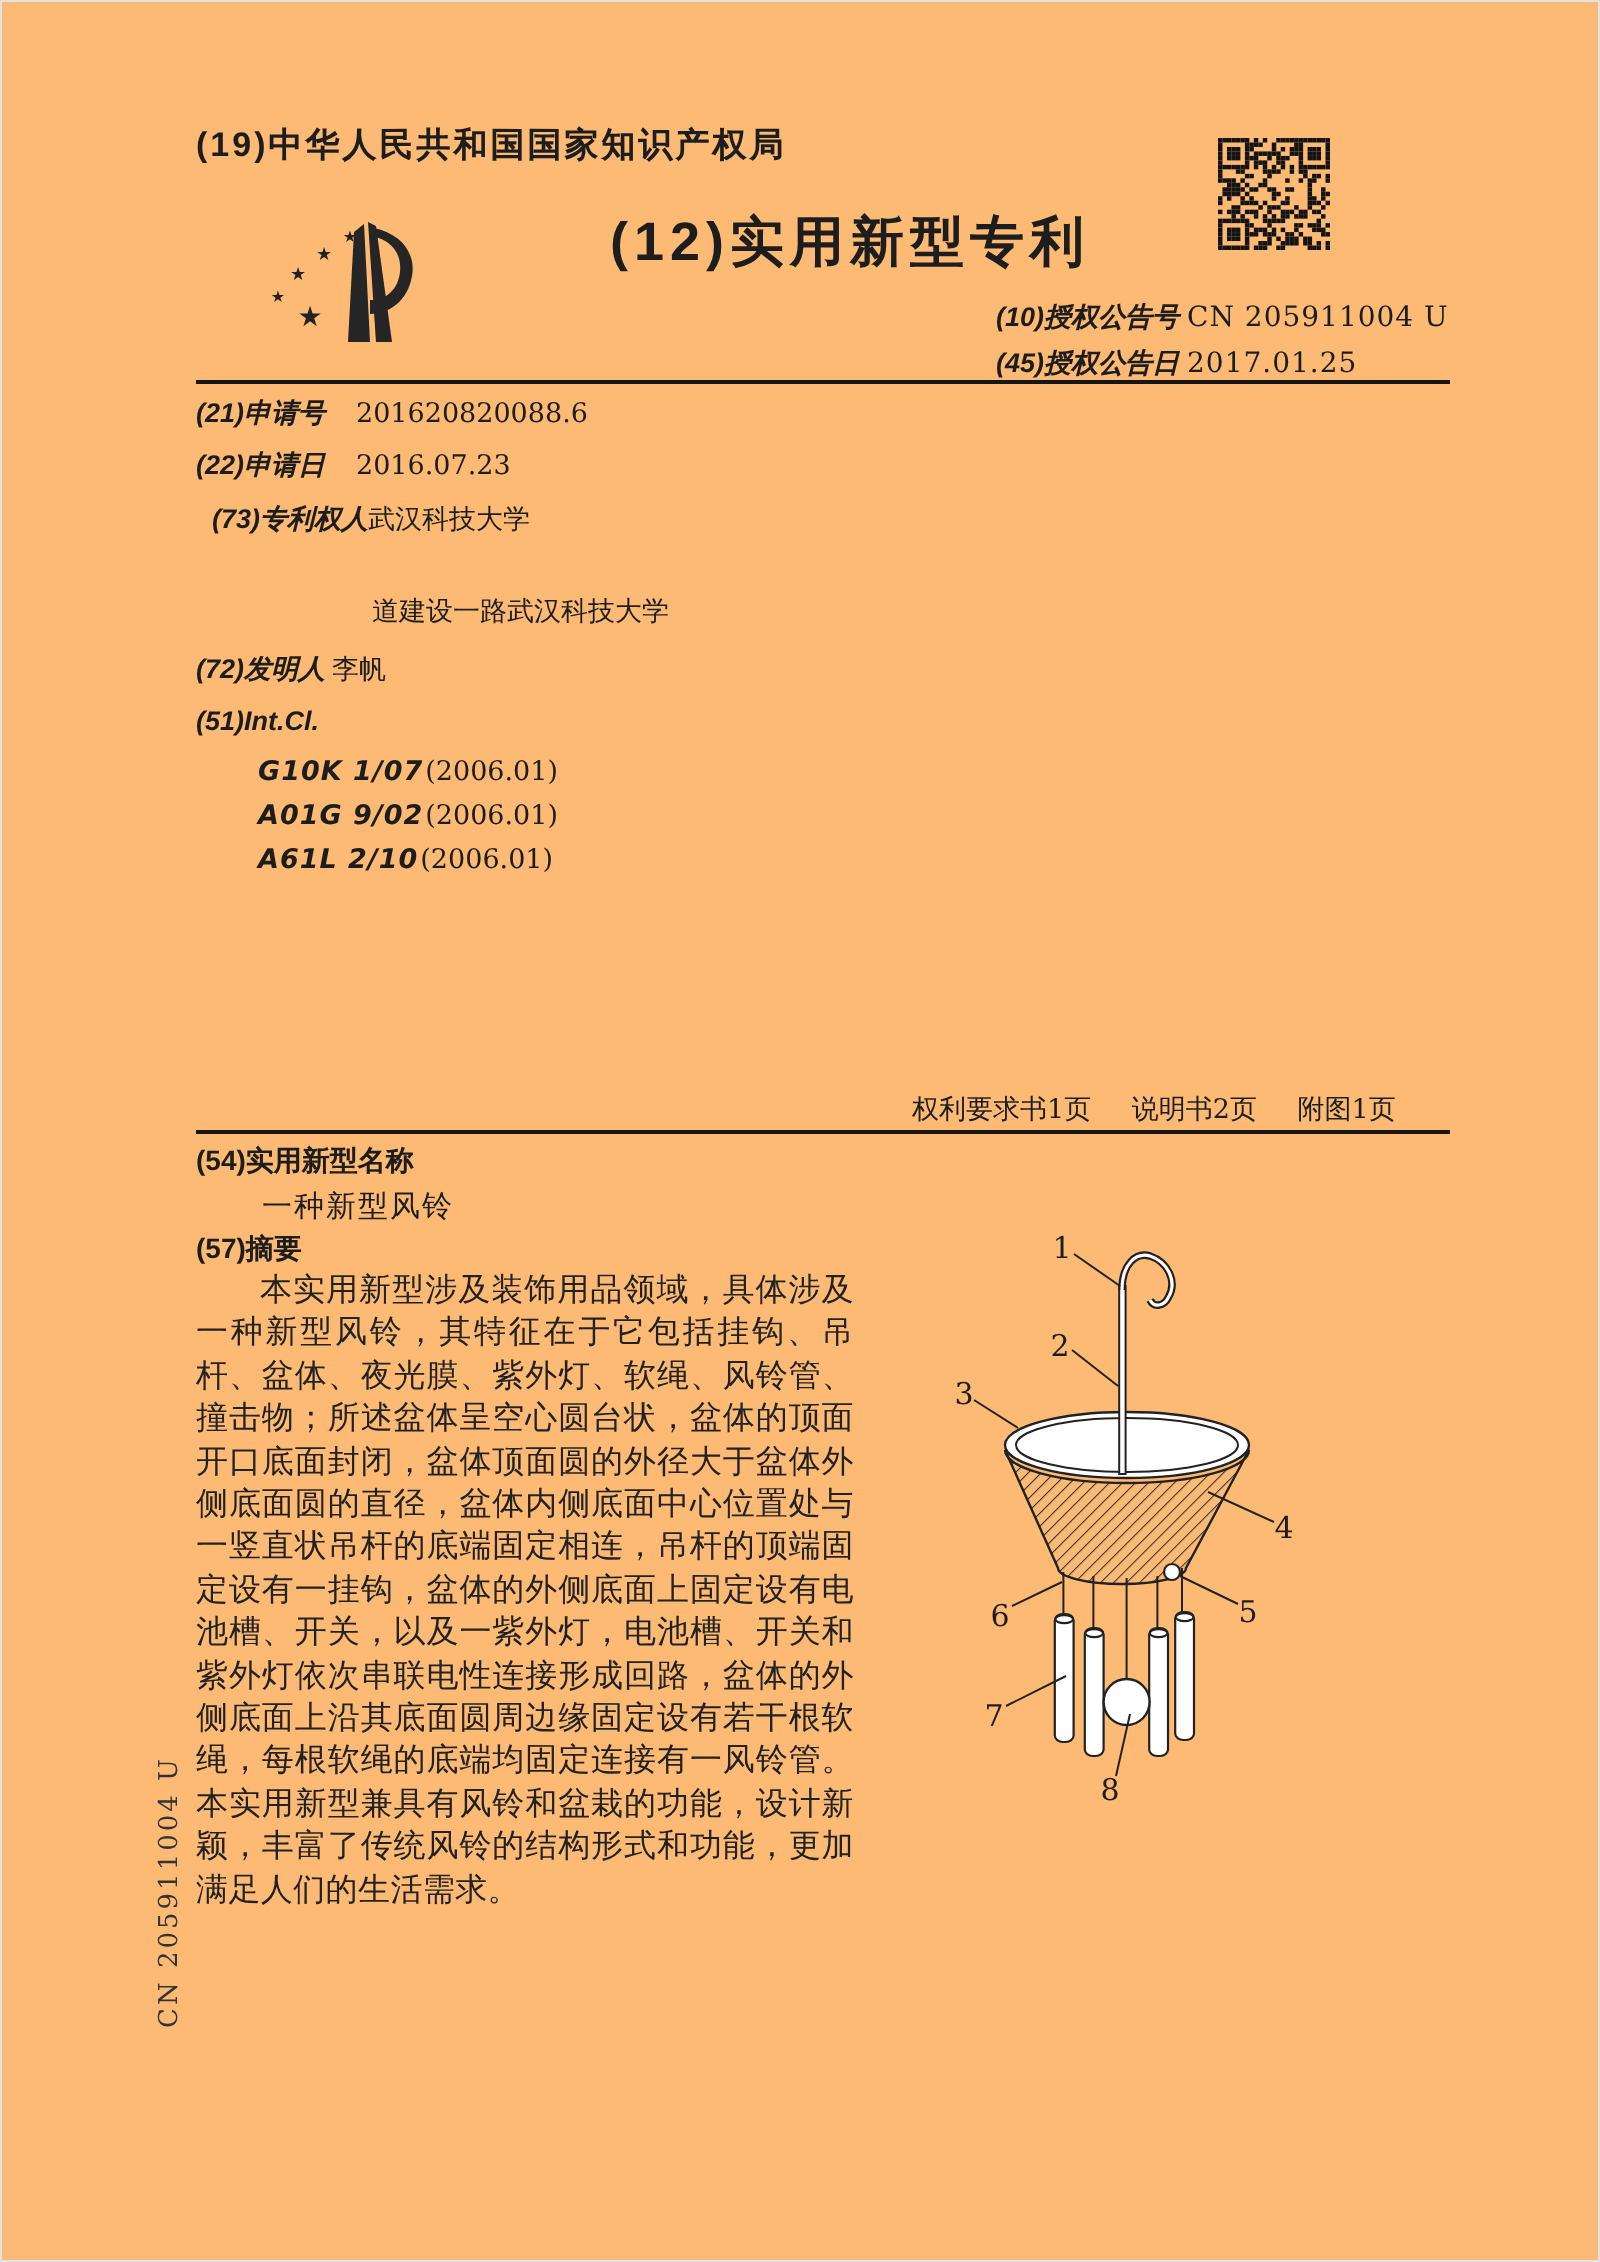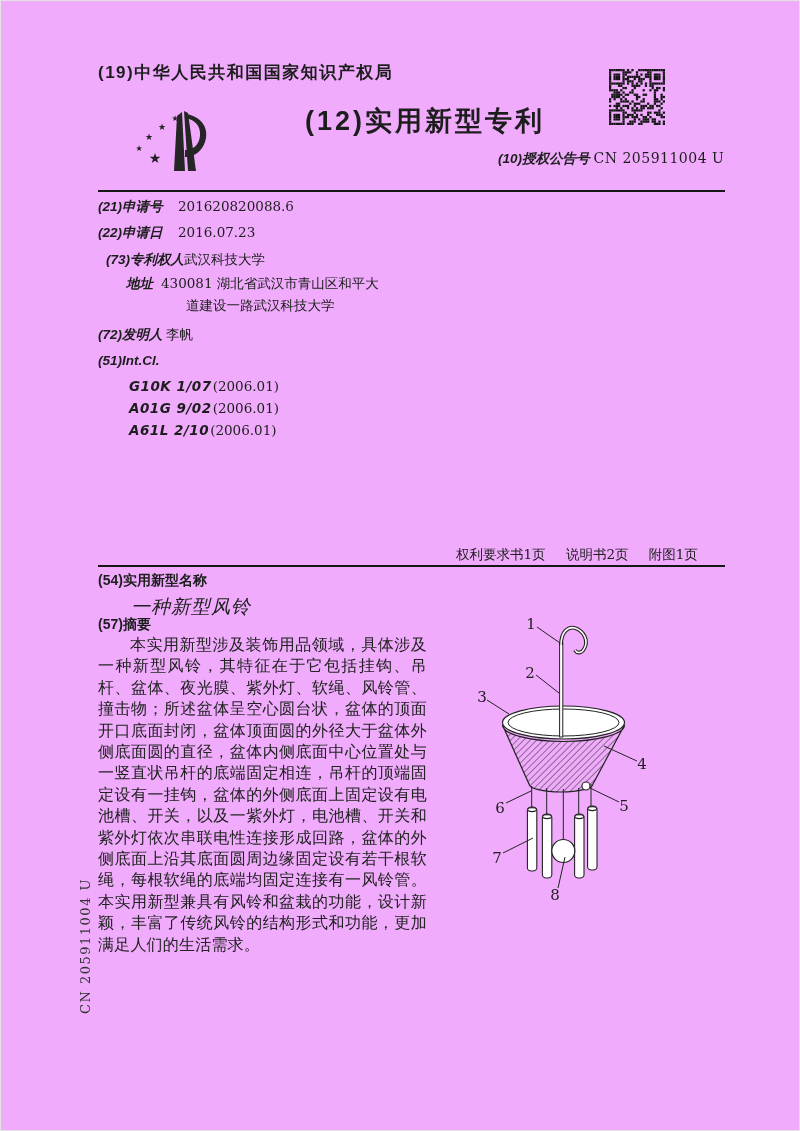--- a/index.html
+++ b/index.html
@@ -1,18 +1,18 @@
 <!DOCTYPE html>
 <html><head>
 <meta charset="utf-8">
 <style>
   html,body{margin:0;padding:0;background:#f2f2f2;}
   .page{
     position:relative;width:800px;height:1131px;margin:0 auto;
-    background:#f0abfc;border:1px solid #e3e3e3;box-sizing:border-box;
+    background:#fdba74;border:1px solid #e3e3e3;box-sizing:border-box;
     font-family:"Liberation Sans",sans-serif;color:#1d1d1d;overflow:hidden;
   }
   .abs{position:absolute;}
   .lbl{font-family:"Liberation Sans",sans-serif;font-weight:700;font-style:italic;}
   .val{font-family:"DejaVu Serif",serif;font-weight:400;}
   .office-line{left:97px;top:60px;font-size:17px;font-weight:700;letter-spacing:1.5px;}
   .doc-type{left:277px;top:102px;font-size:27px;font-weight:700;letter-spacing:3px;margin-left:27px;}
   .pub-line{left:497px;width:260px;font-size:13.5px;white-space:nowrap;}
   .pub-line .val{font-size:14px;letter-spacing:0.5px;margin-left:4px;}
   .pub-no{top:149px;}
@@ -31,21 +31,21 @@
   .f51{left:97px;top:352px;}
   .intcl{left:128px;font-size:13.5px;white-space:nowrap;}
   .intcl .code{font-family:"DejaVu Sans",sans-serif;font-weight:700;font-style:italic;letter-spacing:0.5px;}
   .intcl .ver{font-family:"DejaVu Serif",serif;margin-left:1px;}
   .ic0{top:377px;} .ic1{top:399px;} .ic2{top:421px;}
   .pages-line{left:455px;top:545px;font-family:"DejaVu Serif",serif;font-size:13.5px;white-space:nowrap;}
   .pages-line span{margin-right:16px;}
   .pages-line span:last-child{margin-right:0;}
   .sec-label{left:97px;font-size:14px;font-weight:700;text-align:right;}
   .s54{top:571px;} .s57{top:615px;}
-  .title-value{left:130px;top:593px;font-family:"DejaVu Serif",serif;font-size:19px;letter-spacing:1px;font-style:italic;}
+  .title-value{left:130px;top:593px;font-family:"DejaVu Serif",serif;font-size:15px;letter-spacing:1px;}
   .abstract{
     left:97px;top:633px;width:329px;
     font-family:"DejaVu Serif",serif;font-size:16px;line-height:21.4px;
     text-align:justify;text-indent:2em;letter-spacing:0.2px;color:#222;
   }
   .side-id{
     left:84px;top:945px;transform:translate(-50%,-50%) rotate(-90deg);
     font-family:"DejaVu Serif",serif;font-size:13px;letter-spacing:1.5px;
     white-space:nowrap;color:#333;
   }
@@ -390,34 +390,34 @@
         <rect x="31.36" y="53.76" width="2.24" height="2.24" fill="#141414"></rect>
         <rect x="44.80" y="53.76" width="2.24" height="2.24" fill="#141414"></rect>
         <rect x="47.04" y="53.76" width="2.24" height="2.24" fill="#141414"></rect>
         <rect x="49.28" y="53.76" width="2.24" height="2.24" fill="#141414"></rect>
         <rect x="53.76" y="53.76" width="2.24" height="2.24" fill="#141414"></rect>
       </svg></div>
 
   <div class="abs pub-line pub-no">
     <span class="lbl">(10)授权公告号</span><span class="val">CN 205911004 U</span>
   </div>
+  <div class="abs pub-line pub-date">
+    <span class="lbl">(45)授权公告日</span><span class="val">2017.01.25</span>
+  </div>
 
   <div class="abs rule rule1"></div>
 
   <div class="abs field f21">
     <span class="lbl">(21)申请号</span><span class="val">201620820088.6</span>
   </div>
   <div class="abs field f22">
     <span class="lbl">(22)申请日</span><span class="val">2016.07.23</span>
   </div>
   <div class="abs field f73">
     <span class="lbl">(73)专利权人</span><span class="val">武汉科技大学</span>
-  </div>
-  <div class="abs field addr1">
-    <span class="lbl">地址</span><span class="val">430081 湖北省武汉市青山区和平大</span>
   </div>
   <div class="abs field addr2">
     <span class="val">道建设一路武汉科技大学</span>
   </div>
   <div class="abs field f72">
     <span class="lbl">(72)发明人</span><span class="val">李帆</span>
   </div>
   <div class="abs field f51">
     <span class="lbl">(51)Int.Cl.</span>
   </div>

